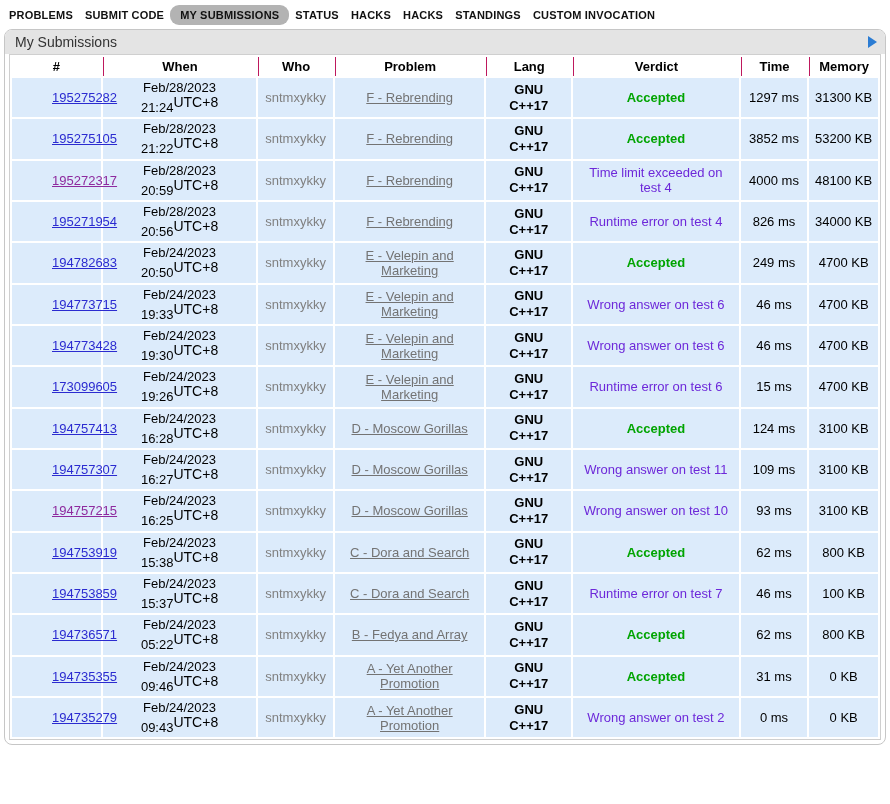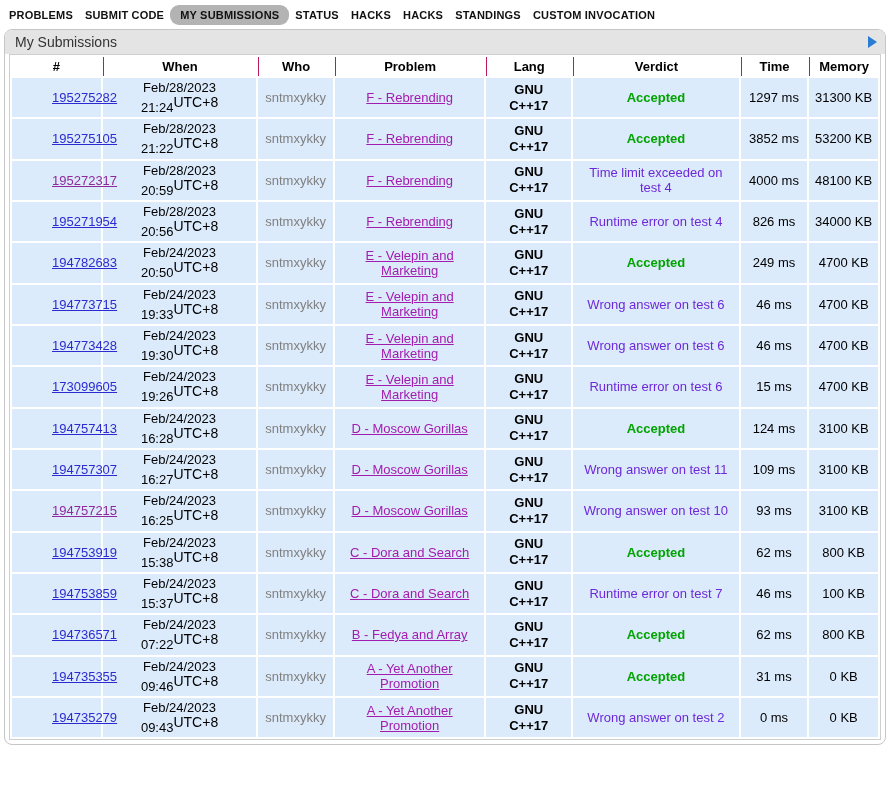--- a/index.html
+++ b/index.html
@@ -74,21 +74,21 @@
   td {
     height: 39px; padding: 2px 4px;
     background: #dcebfb;
     text-align: center; vertical-align: middle;
     font-size: 13px;
   }
 
   a { text-decoration: underline; cursor: pointer; }
   a.id-link { color: #2b2bd0; margin-left: 36px; }
   a.id-link.visited { color: #8e2a9e; text-align: center; }
-  a.problem-link { color: #a21caf; }
+  a.problem-link { color: #737373; }
 
   .who-cell { color: #808080; }
   .when-date { display: block; line-height: 15px; }
   .when-time { line-height: 15px; }
   .when-tz { font-size: 14px; vertical-align: super; line-height: 1; }
   .lang-cell { white-space: pre-line; line-height: 16px; font-weight: bold; }
 
   .verdict-accepted { color: #00a400; font-weight: 700; }
   .verdict-rejected { color: #6d28d9; }
 </style>
@@ -395,21 +395,21 @@
     </td>
     <td>46 ms</td>
     <td>100 KB</td>
   </tr>
         <tr>
     <td>
       <a class="id-link">194736571</a>
     </td>
     <td>
       <span class="when-date">Feb/24/2023</span>
-      <span class="when-time">07:22</span><span class="when-tz">UTC+8</span>
+      <span class="when-time">05:22</span><span class="when-tz">UTC+8</span>
     </td>
     <td class="who-cell">sntmxykky</td>
     <td>
       <a class="problem-link">B - Fedya and Array</a>
     </td>
     <td class="lang-cell">GNU
 C++17</td>
     <td>
       <span class="verdict-accepted">Accepted</span>
     </td>

